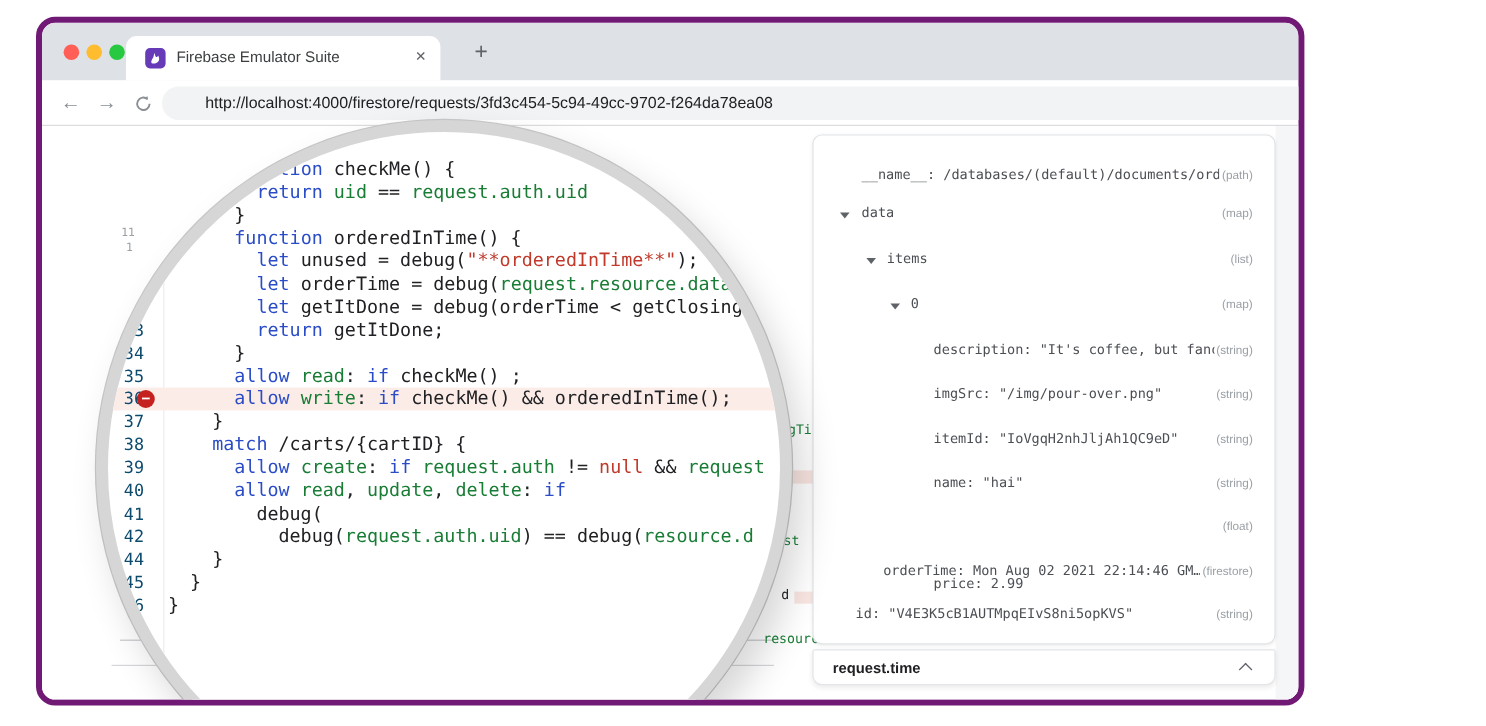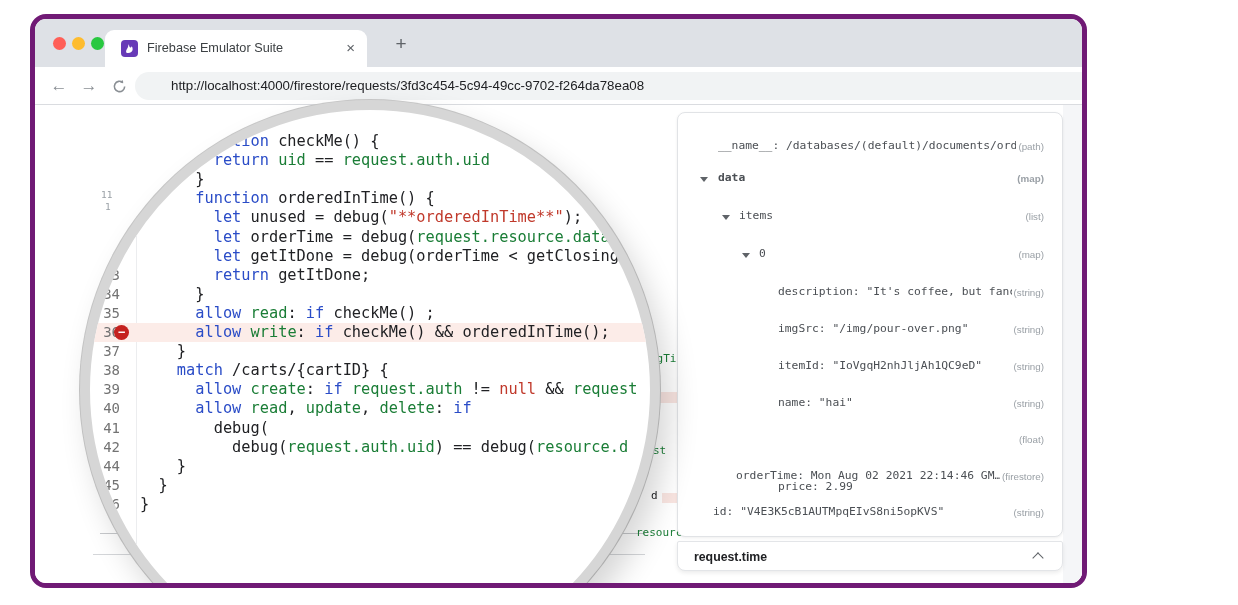--- a/index.html
+++ b/index.html
@@ -49,21 +49,21 @@
     border-color:#5f6368;border-width:1.6px 1.6px 0 0;transform:rotate(-45deg);}
   
   .lens{position:absolute;left:45px;top:81px;width:580px;height:580px;border-radius:50%;
     border:10px solid #d6d6d6;background:#fff;overflow:hidden;z-index:10;
     box-shadow:10px 16px 30px rgba(0,0,0,.16), inset 2px 3px 6px rgba(255,255,255,.9), 0 0 0 1px #c9c9c9;}
   .code-lines{position:absolute;left:0;top:3px;right:0;}
   .code-lines::before{content:"";position:absolute;left:46px;top:-3px;height:600px;width:1px;background:#ecedef;}
   .crow{position:relative;height:19.1px;line-height:19.1px;white-space:pre;
     font-family:"DejaVu Sans Mono",monospace;font-size:15.3px;}
   .crow.hl{background:#fcece8;}
-  .lnum{display:inline-block;width:44px;text-align:right;padding-right:14px;color:#737373;font-size:14px;}
+  .lnum{display:inline-block;width:44px;text-align:right;padding-right:14px;color:#0c4a6e;font-size:14px;}
   .ctext{padding-left:6px;}
   .badge{position:absolute;left:24px;top:2px;width:15px;height:15px;border-radius:50%;background:#c5221f;
     color:#fff;font-size:12px;line-height:14px;text-align:center;font-weight:bold;}
   .tok-p{color:#202124;} .tok-k{color:#2a4cc7;} .tok-g{color:#1a7d36;} .tok-r{color:#c0392b;}
 </style>
 </head>
 <body>
 
 <div class="window">
 
@@ -116,21 +116,21 @@
         <span class="pink" style="left: 620px; top: 287px; width: 26px; height: 11px;"></span>
         <span class="pink" style="left: 627px; top: 388px; width: 20px; height: 10px;"></span>
       </div>
 
     <div class="card">
       <div style="position:absolute;inset:0;">
           <div class="irow" style="top: 24px;">
             <span class="ilabel" style="left: 40px;">__name__: /databases/(default)/documents/orde…</span>
             <span class="itype">(path)</span>
           </div>
-          <div class="irow" style="top: 56px; font-weight: bold;">
+          <div class="irow" style="top: 56px;">
             <span class="caret" style="left: 22px;"></span>
             <span class="ilabel" style="left: 40px;">data</span>
             <span class="itype">(map)</span>
           </div>
           <div class="irow" style="top: 94px;">
             <span class="caret" style="left: 44px;"></span>
             <span class="ilabel" style="left: 61px;">items</span>
             <span class="itype">(list)</span>
           </div>
           <div class="irow" style="top: 132px;">

